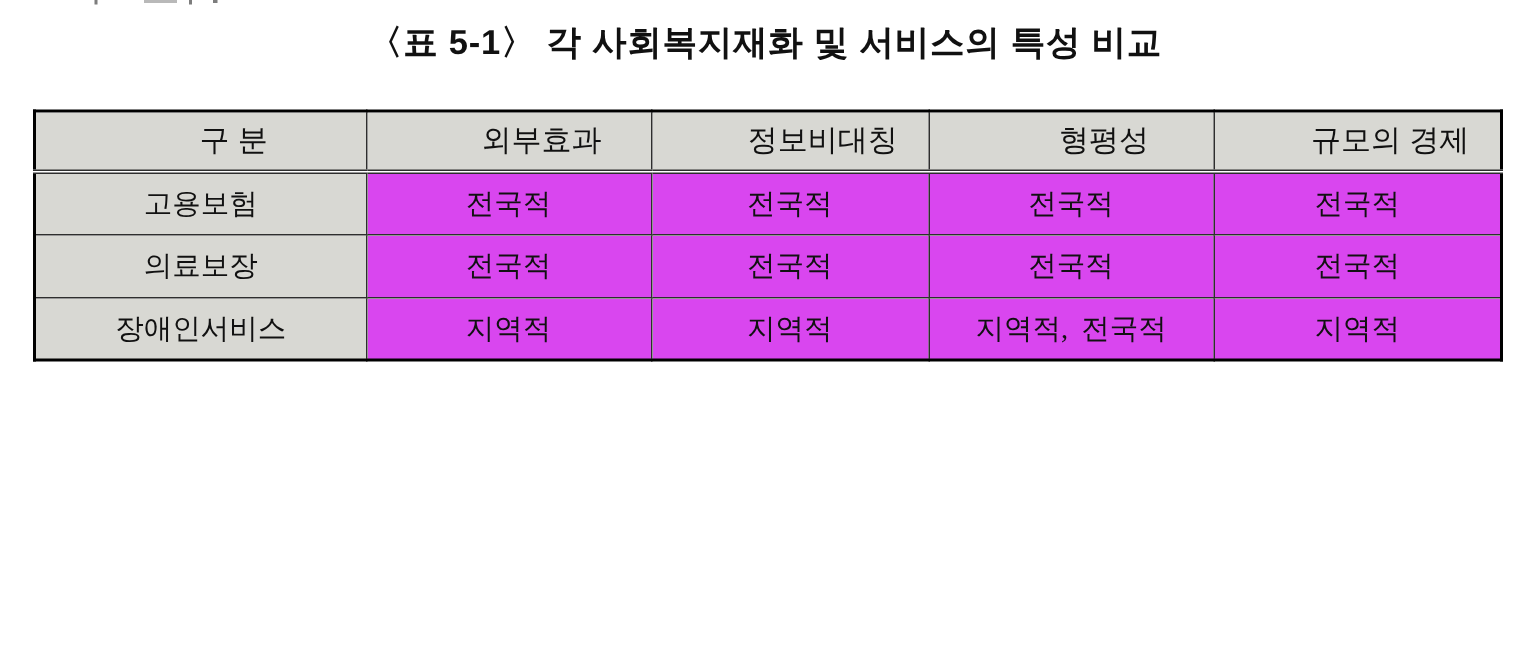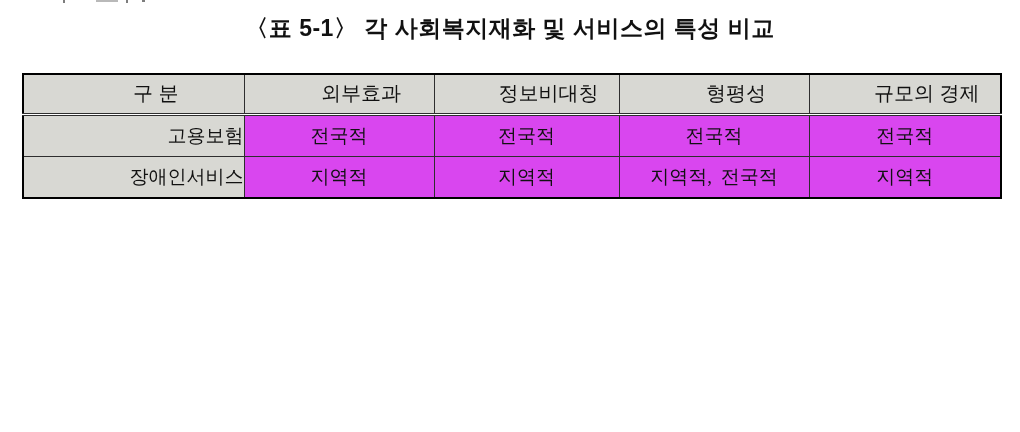--- a/index.html
+++ b/index.html
@@ -45,21 +45,20 @@
     font-weight: normal;
     font-size: 20px;
     border-bottom: 3px double #2e2e2e;
     font-family: "Liberation Sans", sans-serif;
     padding-left: 44px;
   }
   .spec td.rowlabel {
     background: #d8d8d3;
     font-size: 19px;
     font-family: "Liberation Sans", sans-serif;
-    text-align: right;
   }
   .spec td.val {
     background: #d946ef;
     font-size: 19px;
     font-family: "Liberation Serif", serif;
     word-spacing: 4px;
   }
 </style>
 </head>
 <body>
@@ -92,20 +91,27 @@
   </thead>
   <tbody>
     <tr>
       <td class="rowlabel">고용보험</td>
       <td class="val">전국적</td>
       <td class="val">전국적</td>
       <td class="val">전국적</td>
       <td class="val">전국적</td>
     </tr>
     <tr>
+      <td class="rowlabel">의료보장</td>
+      <td class="val">전국적</td>
+      <td class="val">전국적</td>
+      <td class="val">전국적</td>
+      <td class="val">전국적</td>
+    </tr>
+    <tr>
       <td class="rowlabel">장애인서비스</td>
       <td class="val">지역적</td>
       <td class="val">지역적</td>
       <td class="val">지역적, 전국적</td>
       <td class="val">지역적</td>
     </tr>
   </tbody>
 </table>
 
 </body></html>

